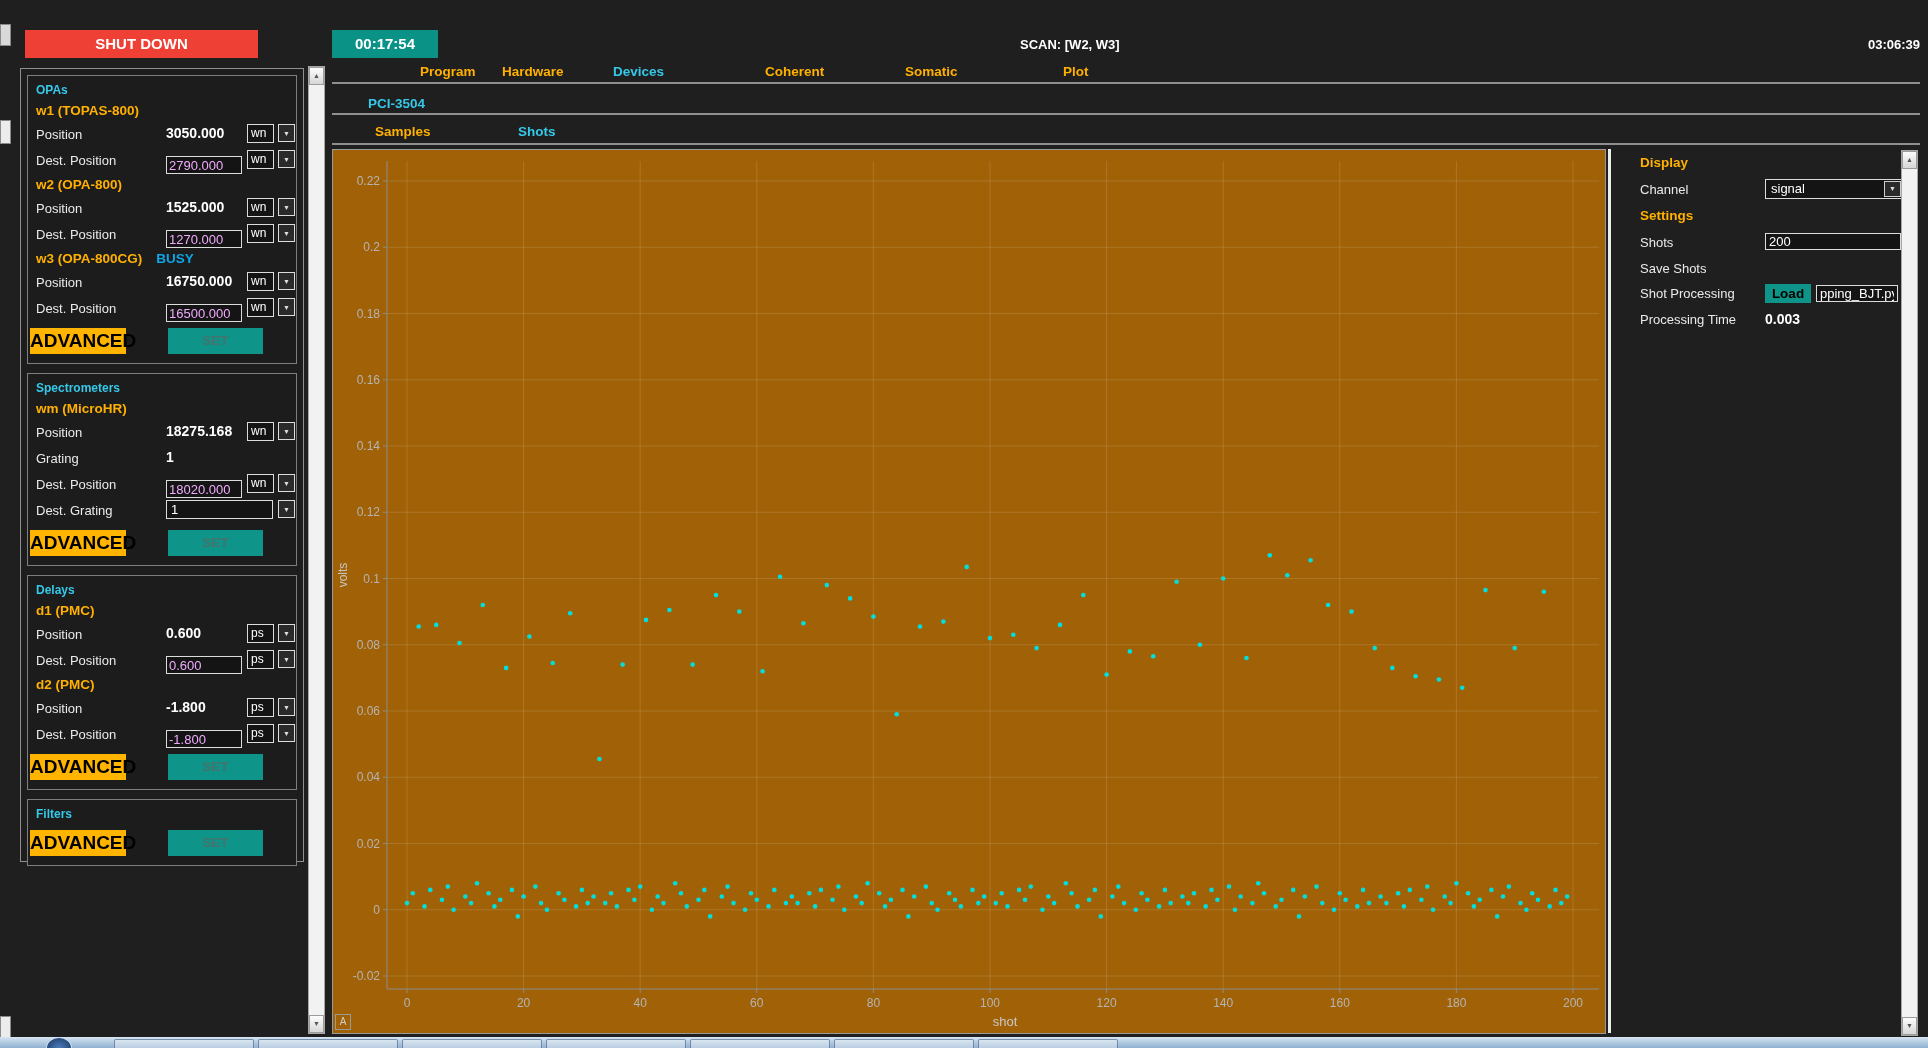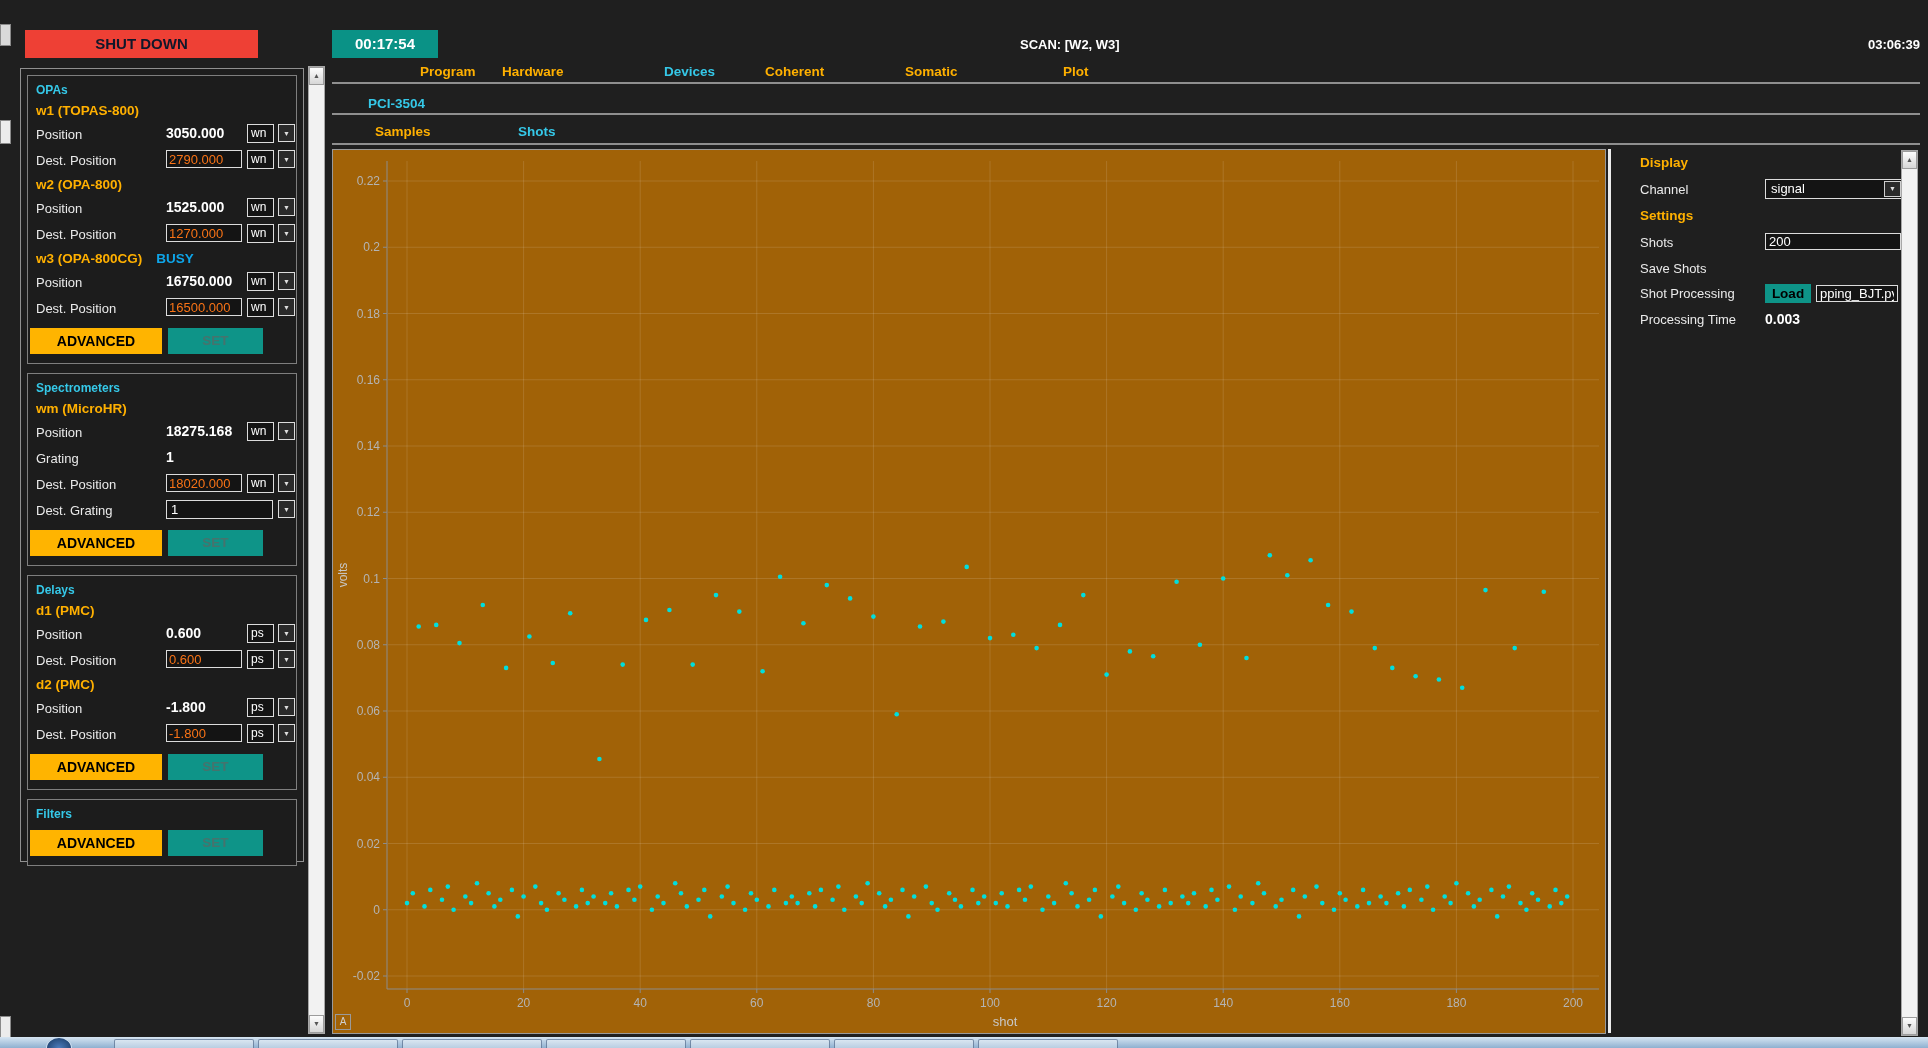--- a/index.html
+++ b/index.html
@@ -16,21 +16,21 @@
   .winbtn{top:2px;width:28px;height:15px;border:1px solid #70889e;border-radius:2px;
     background:linear-gradient(#eef4fa,#c3d6e7);color:#3a4a5a;font-size:9px;font-weight:bold;
     text-align:center;line-height:14px;}
   #btn-min{left:1833px;} #btn-max{left:1863px;} #btn-close{left:1893px;width:30px;}
 
   
   .sliver{left:0;width:9px;background:#d9d9d9;border:1px solid #8a8a8a;}
 
   
   #shutdown{left:25px;top:30px;width:233px;height:28px;background:#ee4035;
-    color:#0f172a;font-weight:bold;font-size:15px;text-align:center;line-height:28px;}
+    color:#ffffff;font-weight:bold;font-size:15px;text-align:center;line-height:28px;}
   #timer{left:332px;top:30px;width:106px;height:28px;background:#0a9286;
     color:#fff;font-weight:bold;font-size:15px;text-align:center;line-height:28px;}
   #scan-label{left:1020px;top:37px;color:#fff;font-weight:bold;font-size:13px;}
   #clock{right:8px;top:37px;color:#fff;font-weight:bold;font-size:13px;}
 
   
   .navtab{top:64px;font-weight:bold;font-size:13.5px;color:#ffb000;}
   .navtab.active{color:#35c8e8;}
   .hline{left:332px;width:1588px;height:2px;background:#8f8f8f;}
   #pci-tab{left:368px;top:96px;font-weight:bold;font-size:13.5px;color:#35c8e8;}
@@ -40,31 +40,31 @@
   
   #sidebar{left:20px;top:68px;width:282px;height:792px;border:1px solid #909090;background:#1d1d1d;}
   .sb-section{margin:6px;margin-bottom:9px;border:1px solid #7e7e7e;background:#1c1c1c;padding:4px 0 7px 0;position:relative;}
   .sb-title{height:20px;line-height:20px;padding-left:8px;color:#35c8e8;font-weight:bold;font-size:12px;}
   .sb-dev{height:22px;line-height:22px;padding-left:8px;font-weight:bold;font-size:13.5px;color:#ffb000;}
   .dev-busy{color:#0ea5e9;margin-left:14px;margin-top:20px;}
   .sb-row{position:relative;height:26px;}
   .sb-label{position:absolute;left:8px;top:5px;color:#eaeaea;}
   .sb-val{position:absolute;left:138px;top:3px;width:80px;font-weight:bold;font-size:14px;color:#fff;
           white-space:nowrap;overflow:hidden;}
-  .sb-input{position:absolute;left:138px;top:2px;width:70px;height:16px;background:#141414;
-    border:1px solid #dcdcdc;color:#f97316;font-family:"Liberation Sans",sans-serif;font-size:13px;padding:0 2px;}
+  .sb-input{position:absolute;left:138px;top:8px;width:70px;height:16px;background:#141414;
+    border:1px solid #dcdcdc;color:#f0abfc;font-family:"Liberation Sans",sans-serif;font-size:13px;padding:0 2px;}
   .sb-select{position:absolute;left:138px;top:2px;width:101px;height:16px;background:#141414;
     border:1px solid #dcdcdc;color:#fff;font-size:13px;padding:1px 0 0 4px;}
   .sb-unit{position:absolute;left:219px;top:2px;width:22px;height:16px;background:#141414;
     border:1px solid #dcdcdc;color:#fff;font-size:12px;padding:1px 0 0 3px;}
   .sb-arrow{position:absolute;left:250px;top:2px;width:15px;height:16px;background:#2a2a2a;
     border:1px solid #dcdcdc;color:#ddd;font-size:7px;text-align:center;line-height:17px;}
   .sb-btnrow{position:relative;height:30px;margin-top:4px;}
-  .btn-advanced{position:absolute;left:2px;top:2px;width:132px;height:26px;background:#ffb400;
-    color:#000;font-weight:bold;font-size:14px;text-align:center;line-height:26px;}
+  .btn-advanced{position:absolute;left:2px;top:2px;width:96px;height:26px;background:#ffb400;
+    color:#000;font-weight:bold;font-size:19px;text-align:center;line-height:26px;}
   .btn-set{position:absolute;left:140px;top:2px;width:95px;height:26px;background:#0e9488;
     color:#46736d;font-weight:bold;font-size:13.5px;text-align:center;line-height:26px;}
 
   
   .vscroll{width:15px;background:#f2f2f2;border:1px solid #a8a8a8;}
   .scr-arrow{position:absolute;left:0;width:13px;height:16px;background:linear-gradient(#fdfdfd,#d7d7d7);
     border:1px solid #9c9c9c;color:#555;font-size:7px;text-align:center;line-height:16px;}
 
   
   #plot-panel{left:332px;top:149px;width:1272px;height:883px;background:#a16207;border:1px solid #9a9a9a;}
@@ -104,21 +104,21 @@
   <div class="abs sliver" style="top:120px;height:22px;background:#ececec;"></div>
   <div class="abs sliver" style="top:1016px;height:20px;background:#ececec;"></div>
 
   <div id="shutdown" class="abs">SHUT DOWN</div>
   <div id="timer" class="abs">00:17:54</div>
   <div id="scan-label" class="abs">SCAN: [W2, W3]</div>
   <div id="clock" class="abs">03:06:39</div>
 
   <span class="abs navtab" style="left:375px;padding-left:45px;">Program</span>
   <span class="abs navtab" style="left:502px;">Hardware</span>
-  <span class="abs navtab active" style="left:664px;text-align:right;">Devices</span>
+  <span class="abs navtab active" style="left:613px;text-align:right;">Devices</span>
   <span class="abs navtab" style="left:765px;">Coherent</span>
   <span class="abs navtab" style="left:905px;">Somatic</span>
   <span class="abs navtab" style="left:1063px;">Plot</span>
   <div class="abs hline" style="top:82px;"></div>
 
   <span id="pci-tab" class="abs">PCI-3504</span>
   <div class="abs hline" style="top:113px;"></div>
 
   <span class="abs subtab" style="left:375px;">Samples</span>
   <span class="abs subtab active" style="left:518px;">Shots</span>

